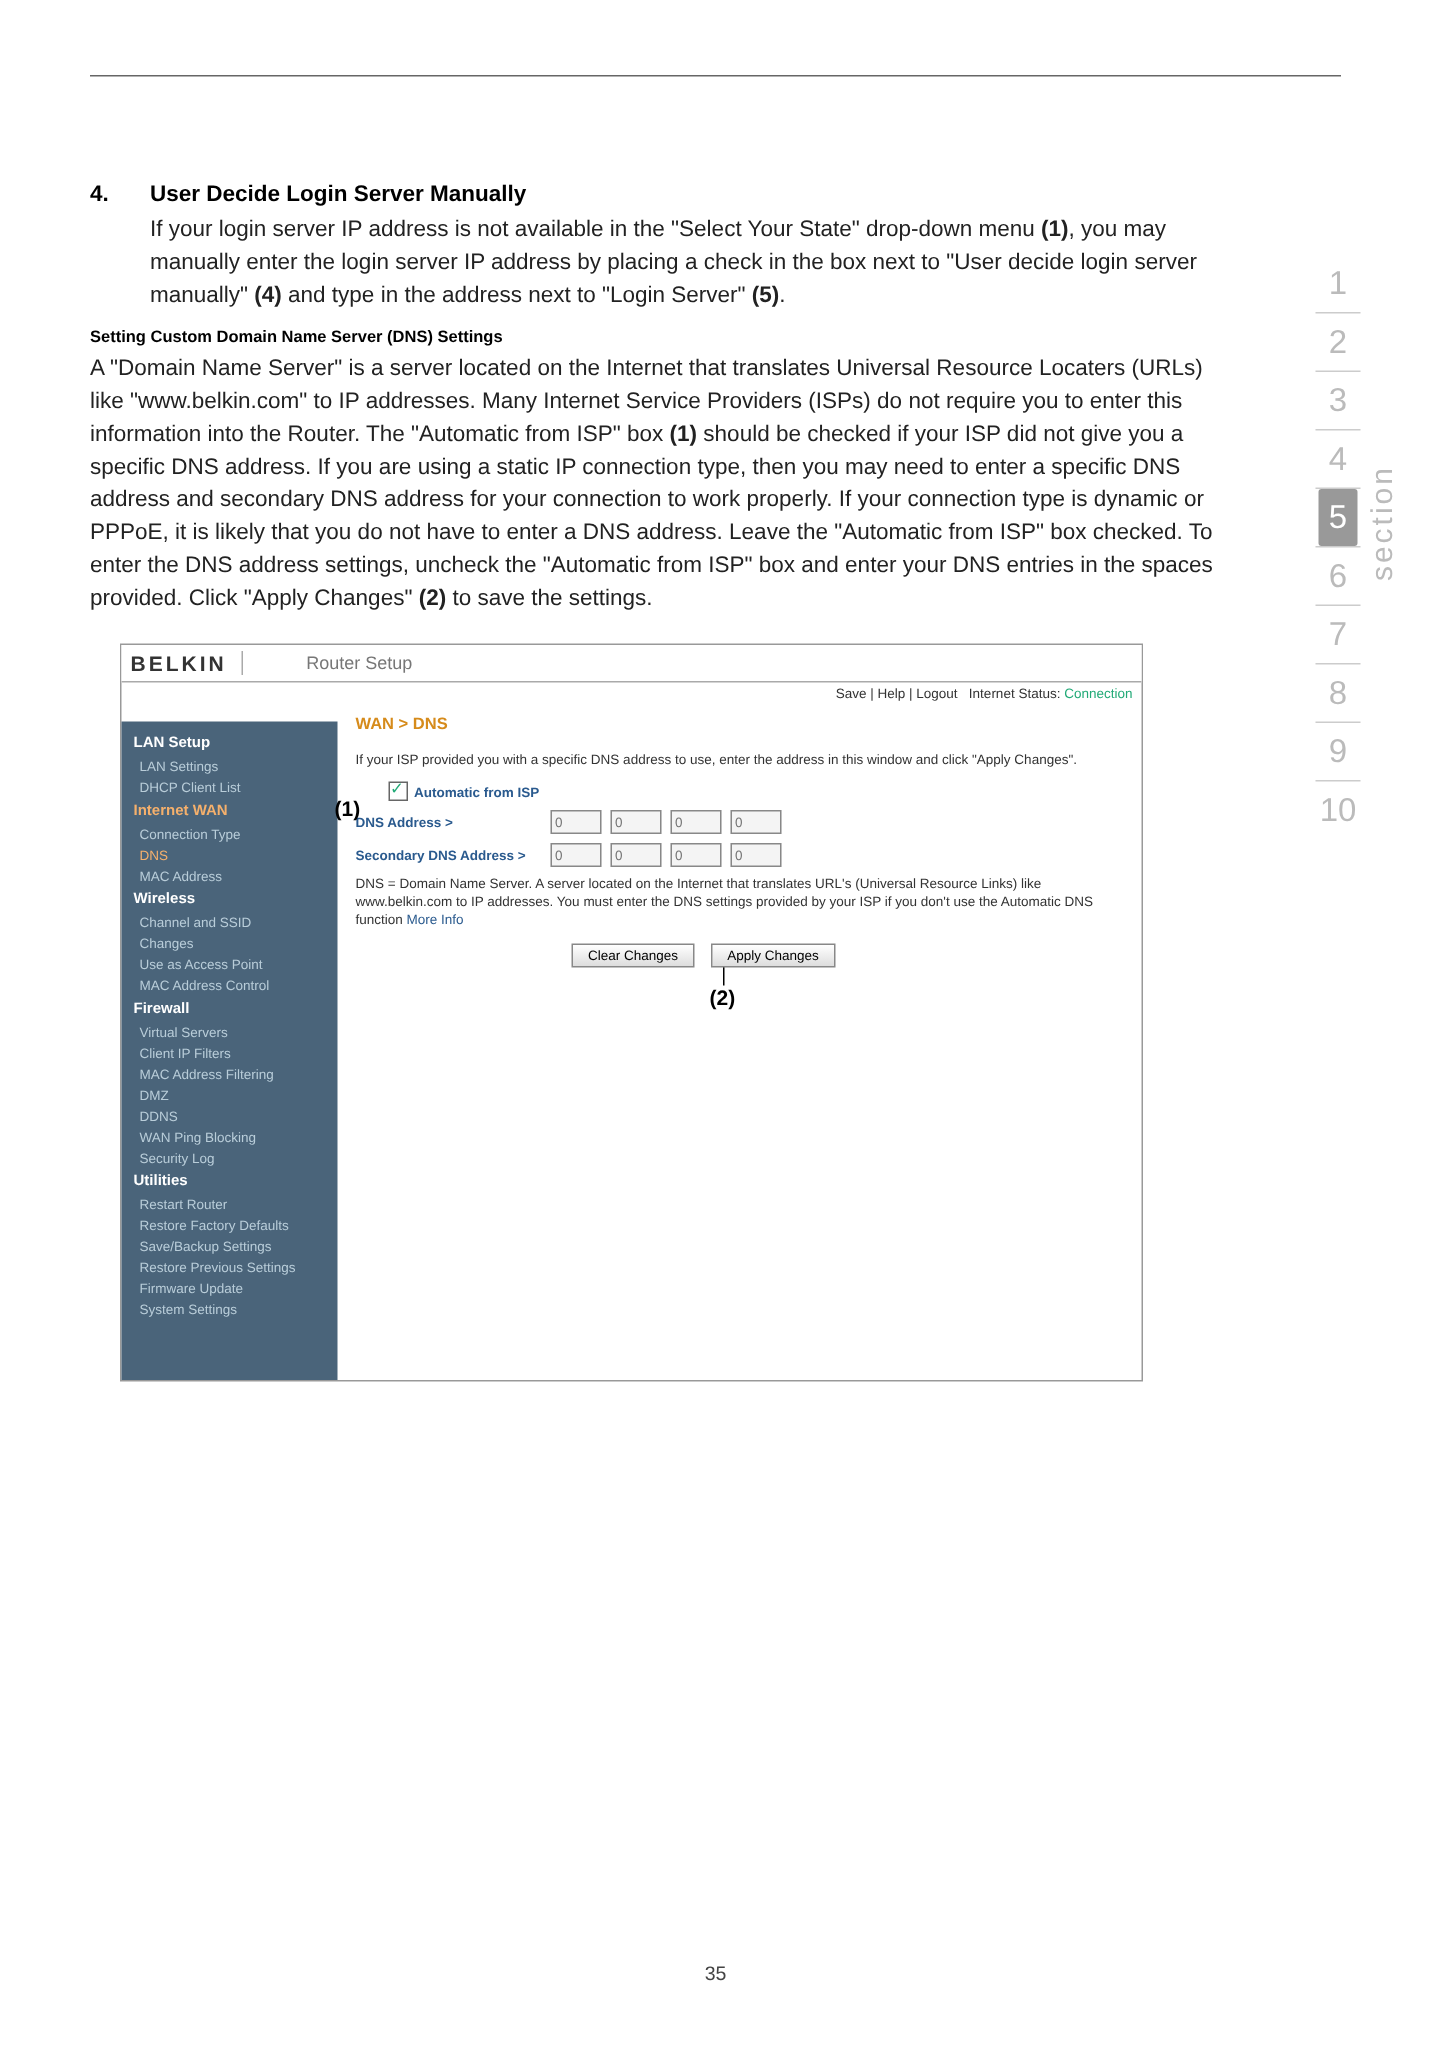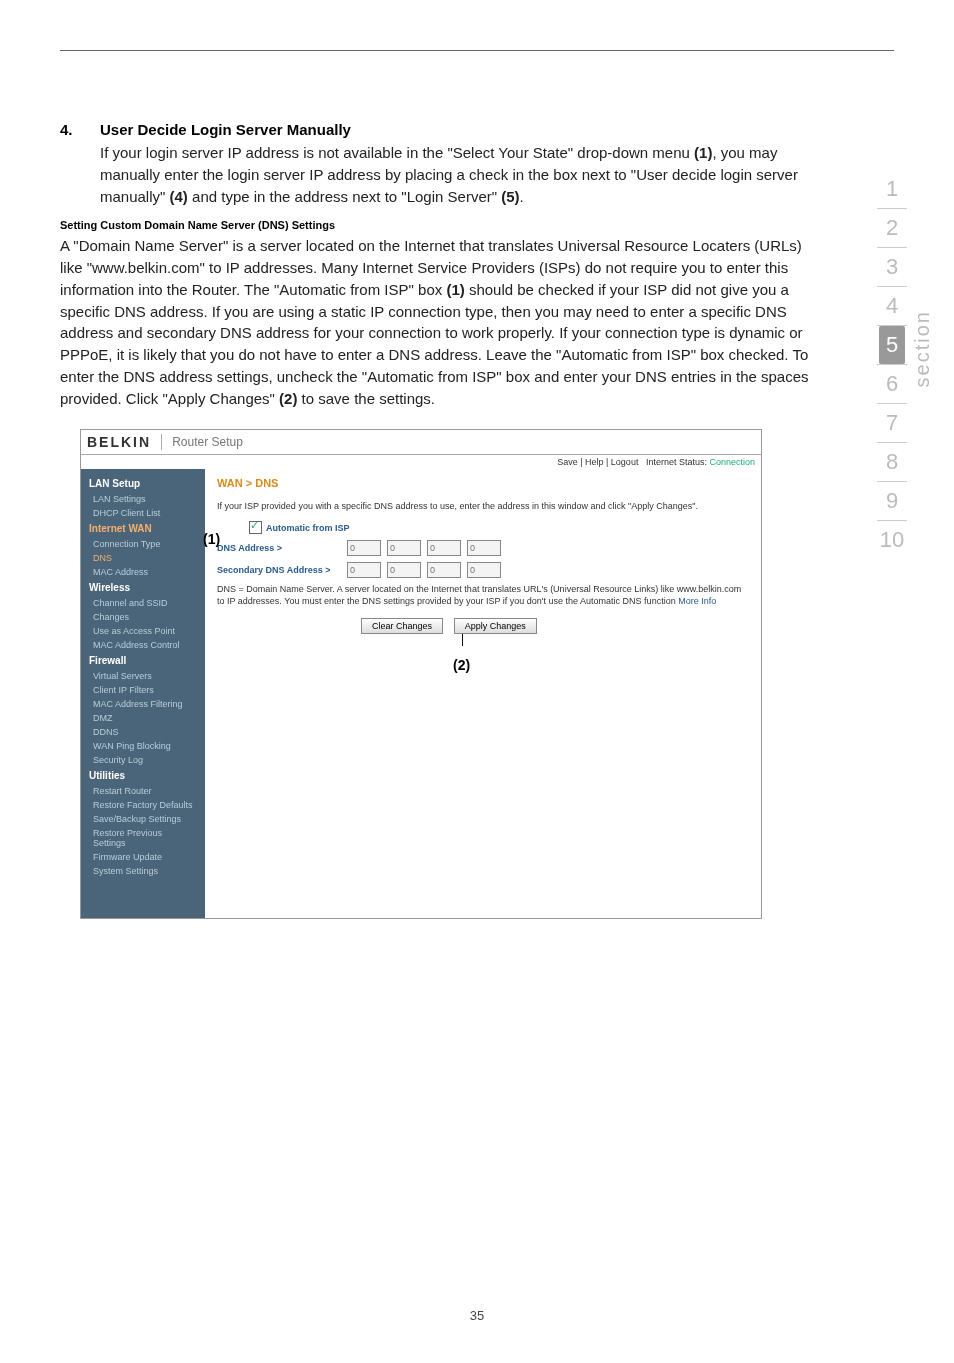--- a/index.html
+++ b/index.html
@@ -110,20 +110,21 @@
     font-family: Arial, sans-serif;
     font-size: 10px;
     background: #fff;
   }
   .router-header {
     display: flex;
     align-items: center;
     border-bottom: 1px solid #aaa;
     background: #fff;
     padding: 4px 6px;
+    gap: 32px;
   }
   .router-logo {
     font-weight: bold;
     font-size: 14px;
     letter-spacing: 2px;
     color: #333;
     padding-right: 10px;
     border-right: 1px solid #aaa;
     margin-right: 10px;
   }
@@ -137,25 +138,26 @@
     padding: 2px 6px;
     color: #333;
   }
   .router-meta .status {
     color: #2a7;
   }
   .router-body {
     display: flex;
   }
   .router-sidebar {
-    width: 124px;
+    width: 144px;
     background: #4a647a;
     color: #cdd;
     padding: 6px 0 40px 0;
     font-size: 10px;
+    margin-top: 12px;
   }
   .router-sidebar .group {
     font-weight: bold;
     color: #fff;
     padding: 3px 8px;
     font-size: 10px;
   }
   .router-sidebar .link {
     padding: 2px 8px 2px 12px;
     color: #b9cdd9;
@@ -329,21 +331,21 @@
         <div class="link">Restore Factory Defaults</div>
         <div class="link">Save/Backup Settings</div>
         <div class="link">Restore Previous Settings</div>
         <div class="link">Firmware Update</div>
         <div class="link">System Settings</div>
       </div>
       <div class="router-main">
         <div class="callout c1">(1)</div>
         <div class="breadcrumb">WAN &gt; DNS</div>
         <div class="intro">If your ISP provided you with a specific DNS address to use, enter the address in this window and click "Apply Changes".</div>
-        <div class="form-row" style="margin-left:32px">
+        <div class="form-row" style="margin-left:22px">
           <span class="cb"></span>
           <span style="color:#2a5a8e;font-weight:bold;font-size:9px">Automatic from ISP</span>
         </div>
         <div class="form-row">
           <div class="form-label">DNS Address &gt;</div>
           <input class="ip-box" placeholder="0" style="">
           <input class="ip-box" placeholder="0" style="">
           <input class="ip-box" placeholder="0" style="">
           <input class="ip-box" placeholder="0" style="">
         </div>

